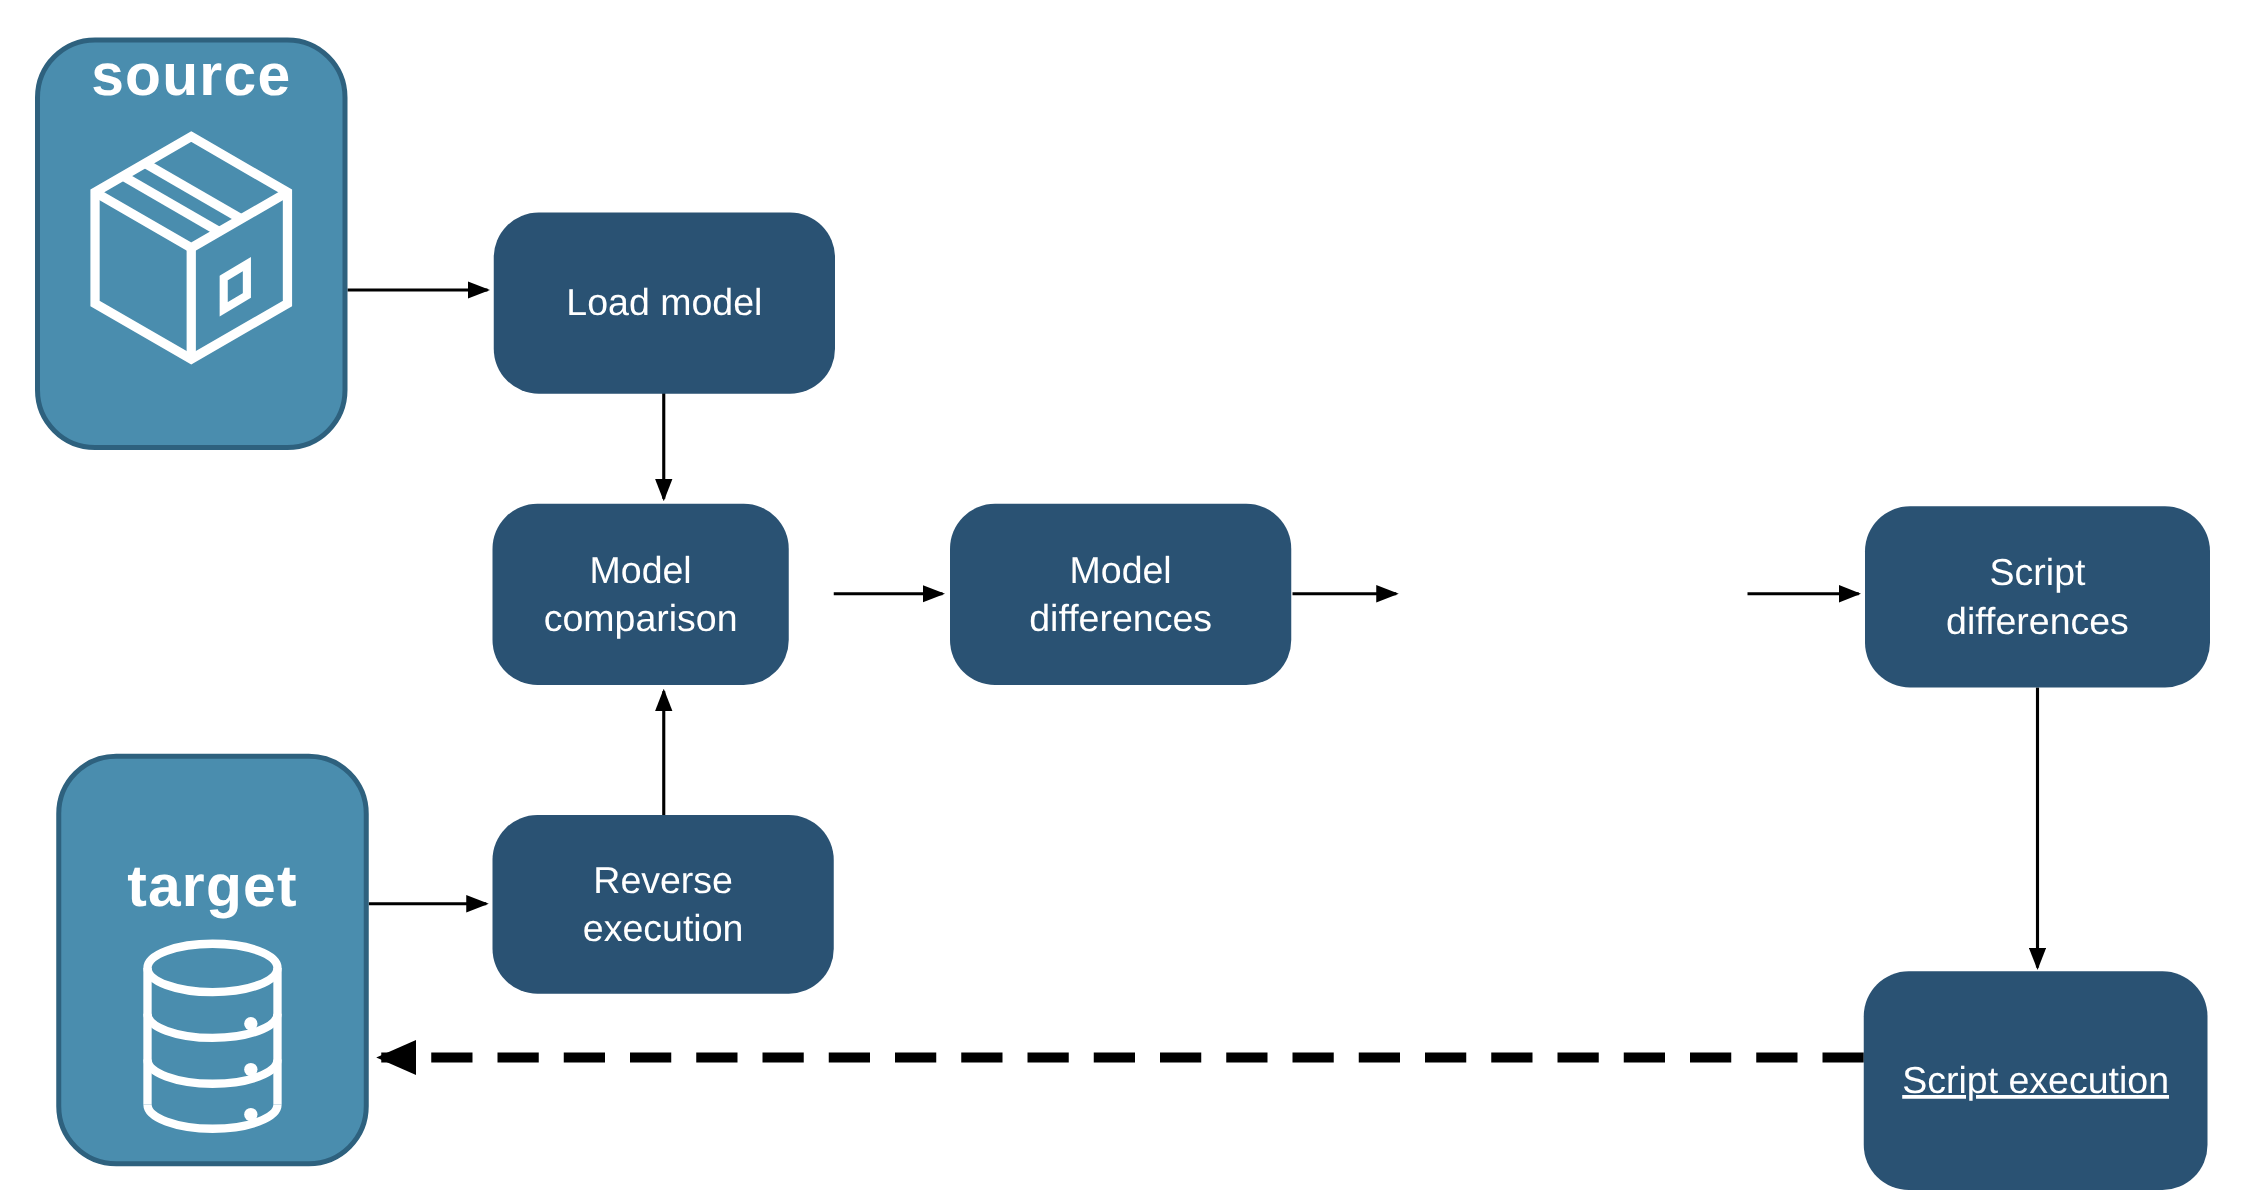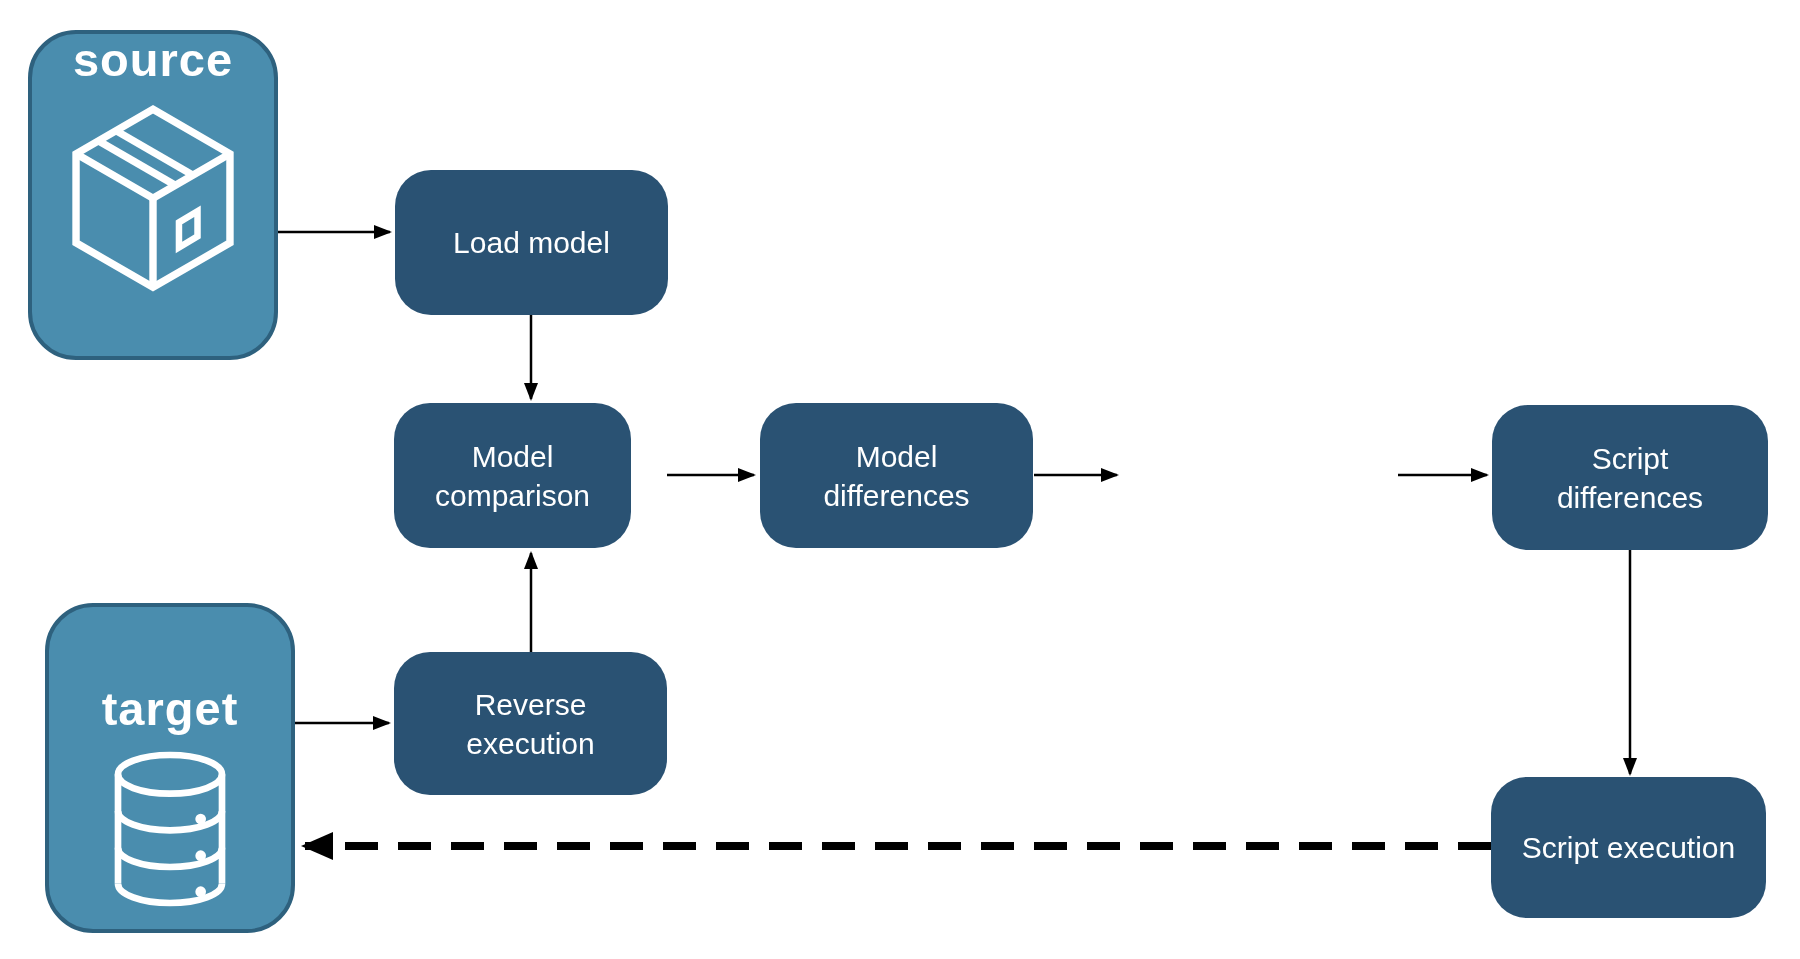--- a/index.html
+++ b/index.html
@@ -121,17 +121,17 @@
 
 
   <div class="node step" style="left:1492px;top:405px;width:276px;height:145px;">
     <span>Script differences</span>
   </div>
 
   <div class="node step" style="left:394px;top:652px;width:273px;height:143px;">
     <span>Reverse execution</span>
   </div>
 
-  <div class="node step" style="left:1491px;top:777px;width:275px;height:141px;">
+  <div class="node step" style="left:1491px;top:777px;width:275px;height:175px;text-decoration:underline;">
     <span>Script execution</span>
   </div>
 
 </div>
 
 </body></html>

